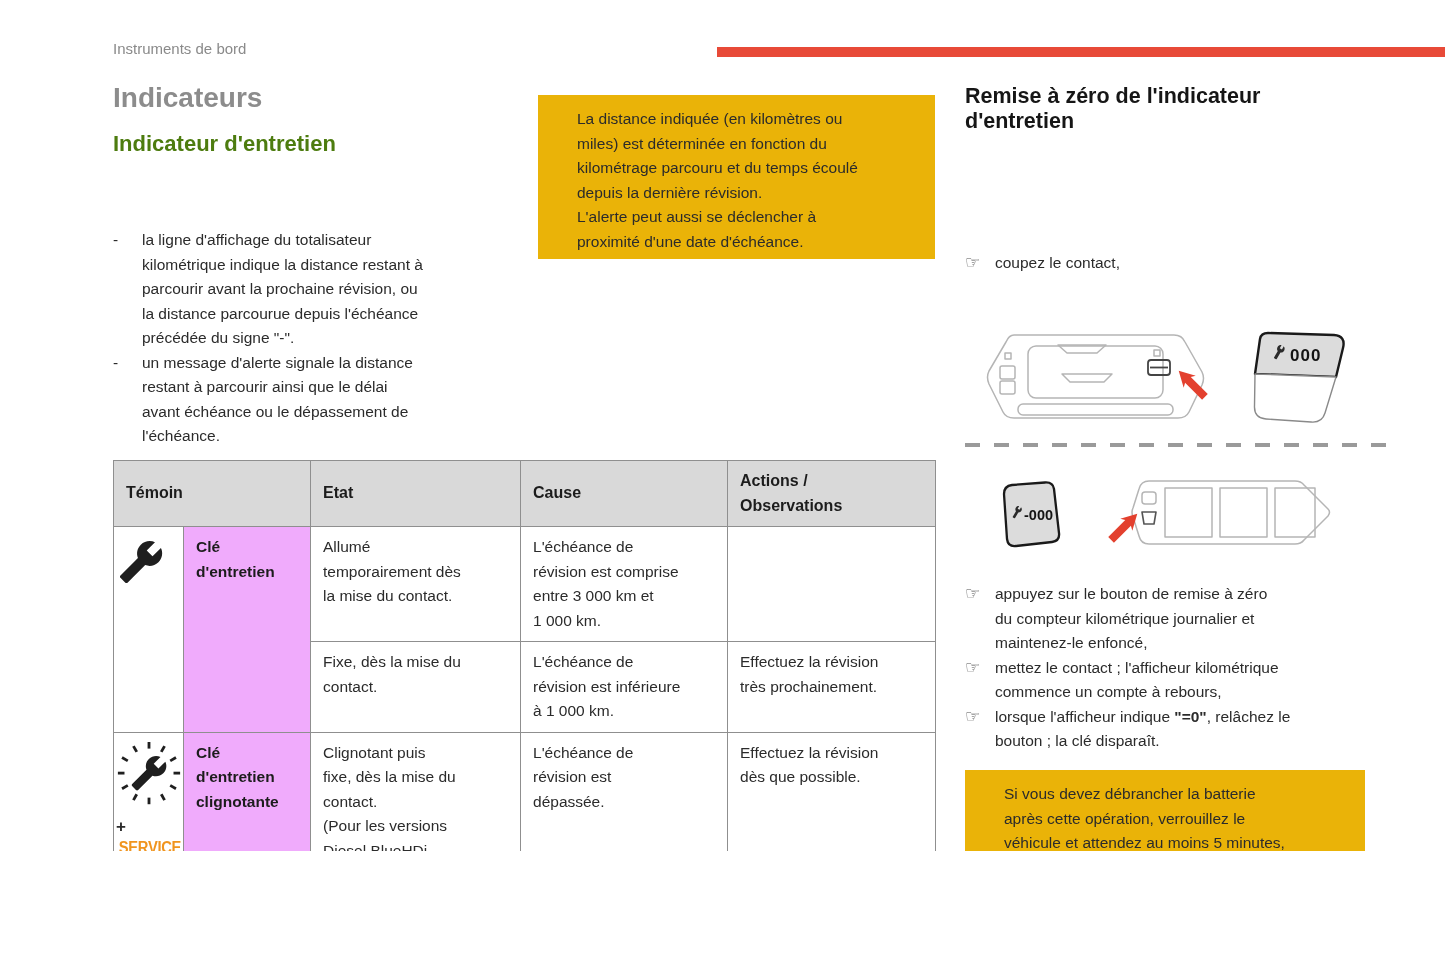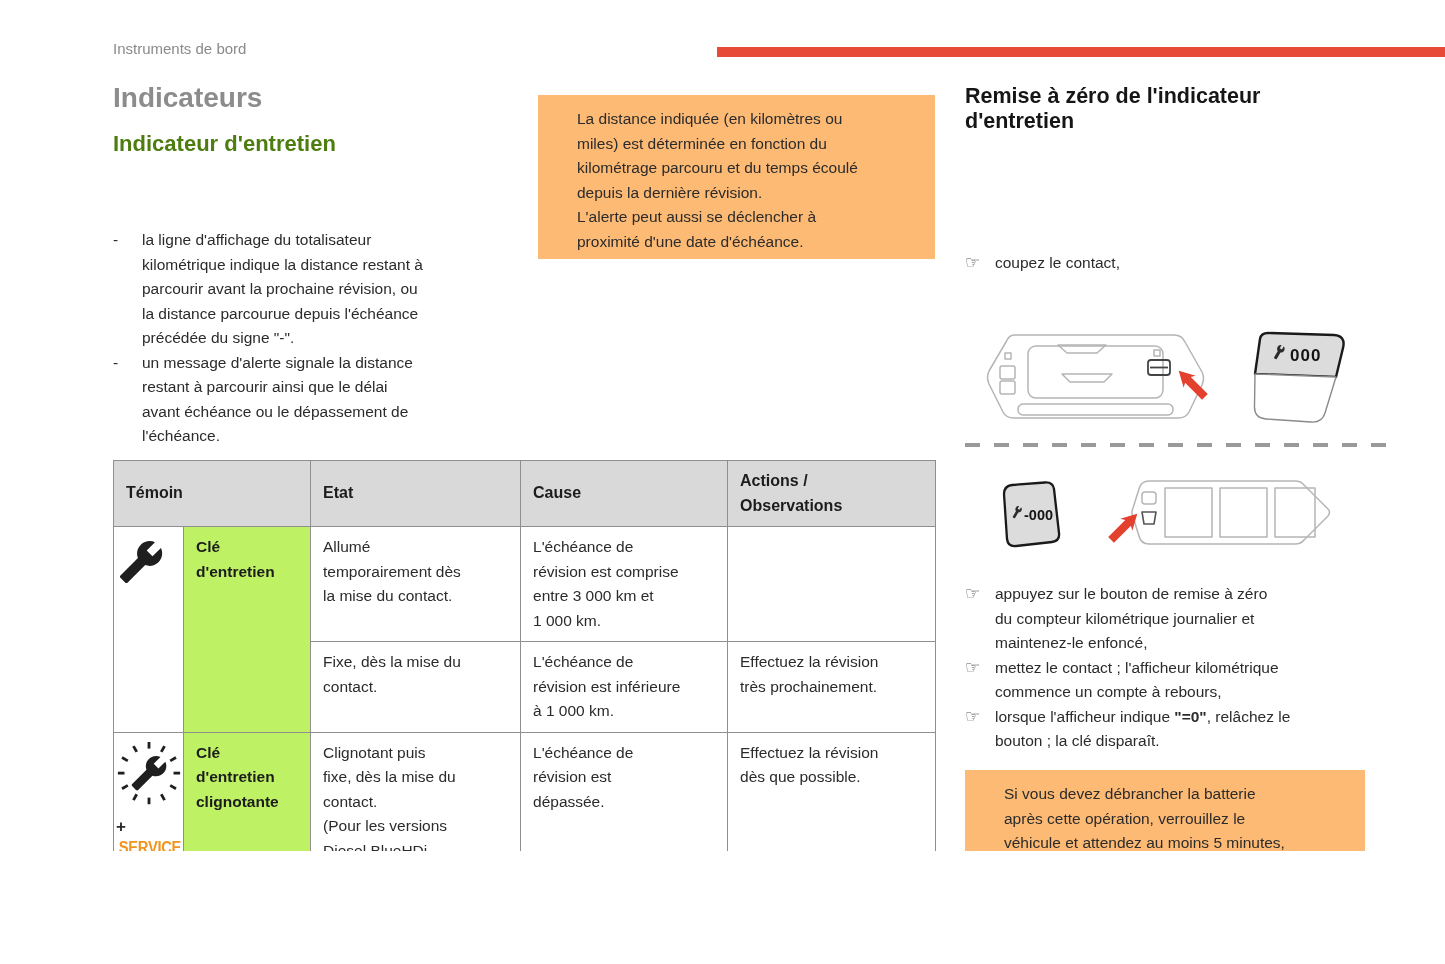--- a/index.html
+++ b/index.html
@@ -18,39 +18,39 @@
 
   
   .bodytext { font-size:15.5px; line-height:24.5px; color:#2b2b2b; }
   .intro-left { left:113px; top:177px; width:412px; }
   .bullets-left { left:113px; top:228px; width:416px; }
   .dash-item { display:flex; }
   .dash-item .marker { width:14px; margin-right:15px; flex:0 0 14px; }
   .dash-item .btext { flex:1; }
 
   
-  .infobox { background:#fdba74; display:flex; align-items:flex-start; padding:12px 14px; box-sizing:border-box; }
+  .infobox { background:#eab308; display:flex; align-items:flex-start; padding:12px 14px; box-sizing:border-box; }
   .infobox-top { left:538px; top:95px; width:397px; height:164px; }
   .infobox-bottom { left:965px; top:770px; width:400px; height:155px; }
   .i-icon { display:inline-block; width:9px; margin:4px 14px 0 2px; flex:0 0 9px; }
   .i-dot { width:9px; height:9px; background:#1d8ccd; margin-bottom:3px; }
   .i-bar { width:9px; height:18px; background:#1d8ccd; }
 
   
   .service-table { left:113px; top:460px; width:822px; border-collapse:collapse; table-layout:fixed; }
   .service-table th, .service-table td {
     border:1px solid #8f8f8f; font-size:15.5px; line-height:24.5px;
     padding:8px 12px; vertical-align:top; text-align:left;
   }
   .service-table th { background:#d9d9d9; font-size:16px; font-weight:bold; vertical-align:middle; height:44px; color:#1c1c1c; }
   .row1 td { height:94px; }
   .row2 td { height:72px; }
   .row3 td { height:171px; }
   .cell-icon { text-align:center; padding:12px 4px 4px 4px !important; }
-  .cell-label { background:#bef264; font-weight:bold; color:#1c1c1c; }
+  .cell-label { background:#f0abfc; font-weight:bold; color:#1c1c1c; }
   .wrench-svg { width:46px; height:46px; color:#1f1f1f; }
   .blink-cell { text-align:center; padding:6px 2px !important; }
   .blink-svg { width:66px; height:72px; color:#1f1f1f; }
   .plus-sign { font-size:17px; font-weight:bold; color:#2b2b2b; line-height:18px; }
   .service-word { font-size:16px; font-weight:bold; color:#f0941e; transform:scaleX(0.92); letter-spacing:-0.3px; display:inline-block; }
 
   
   .right-heading { left:965px; top:84px; width:412px; font-size:21.5px; line-height:25px; font-weight:bold; color:#161616; }
   .right-intro { left:965px; top:153px; width:412px; }
   .hand-item { display:flex; }

